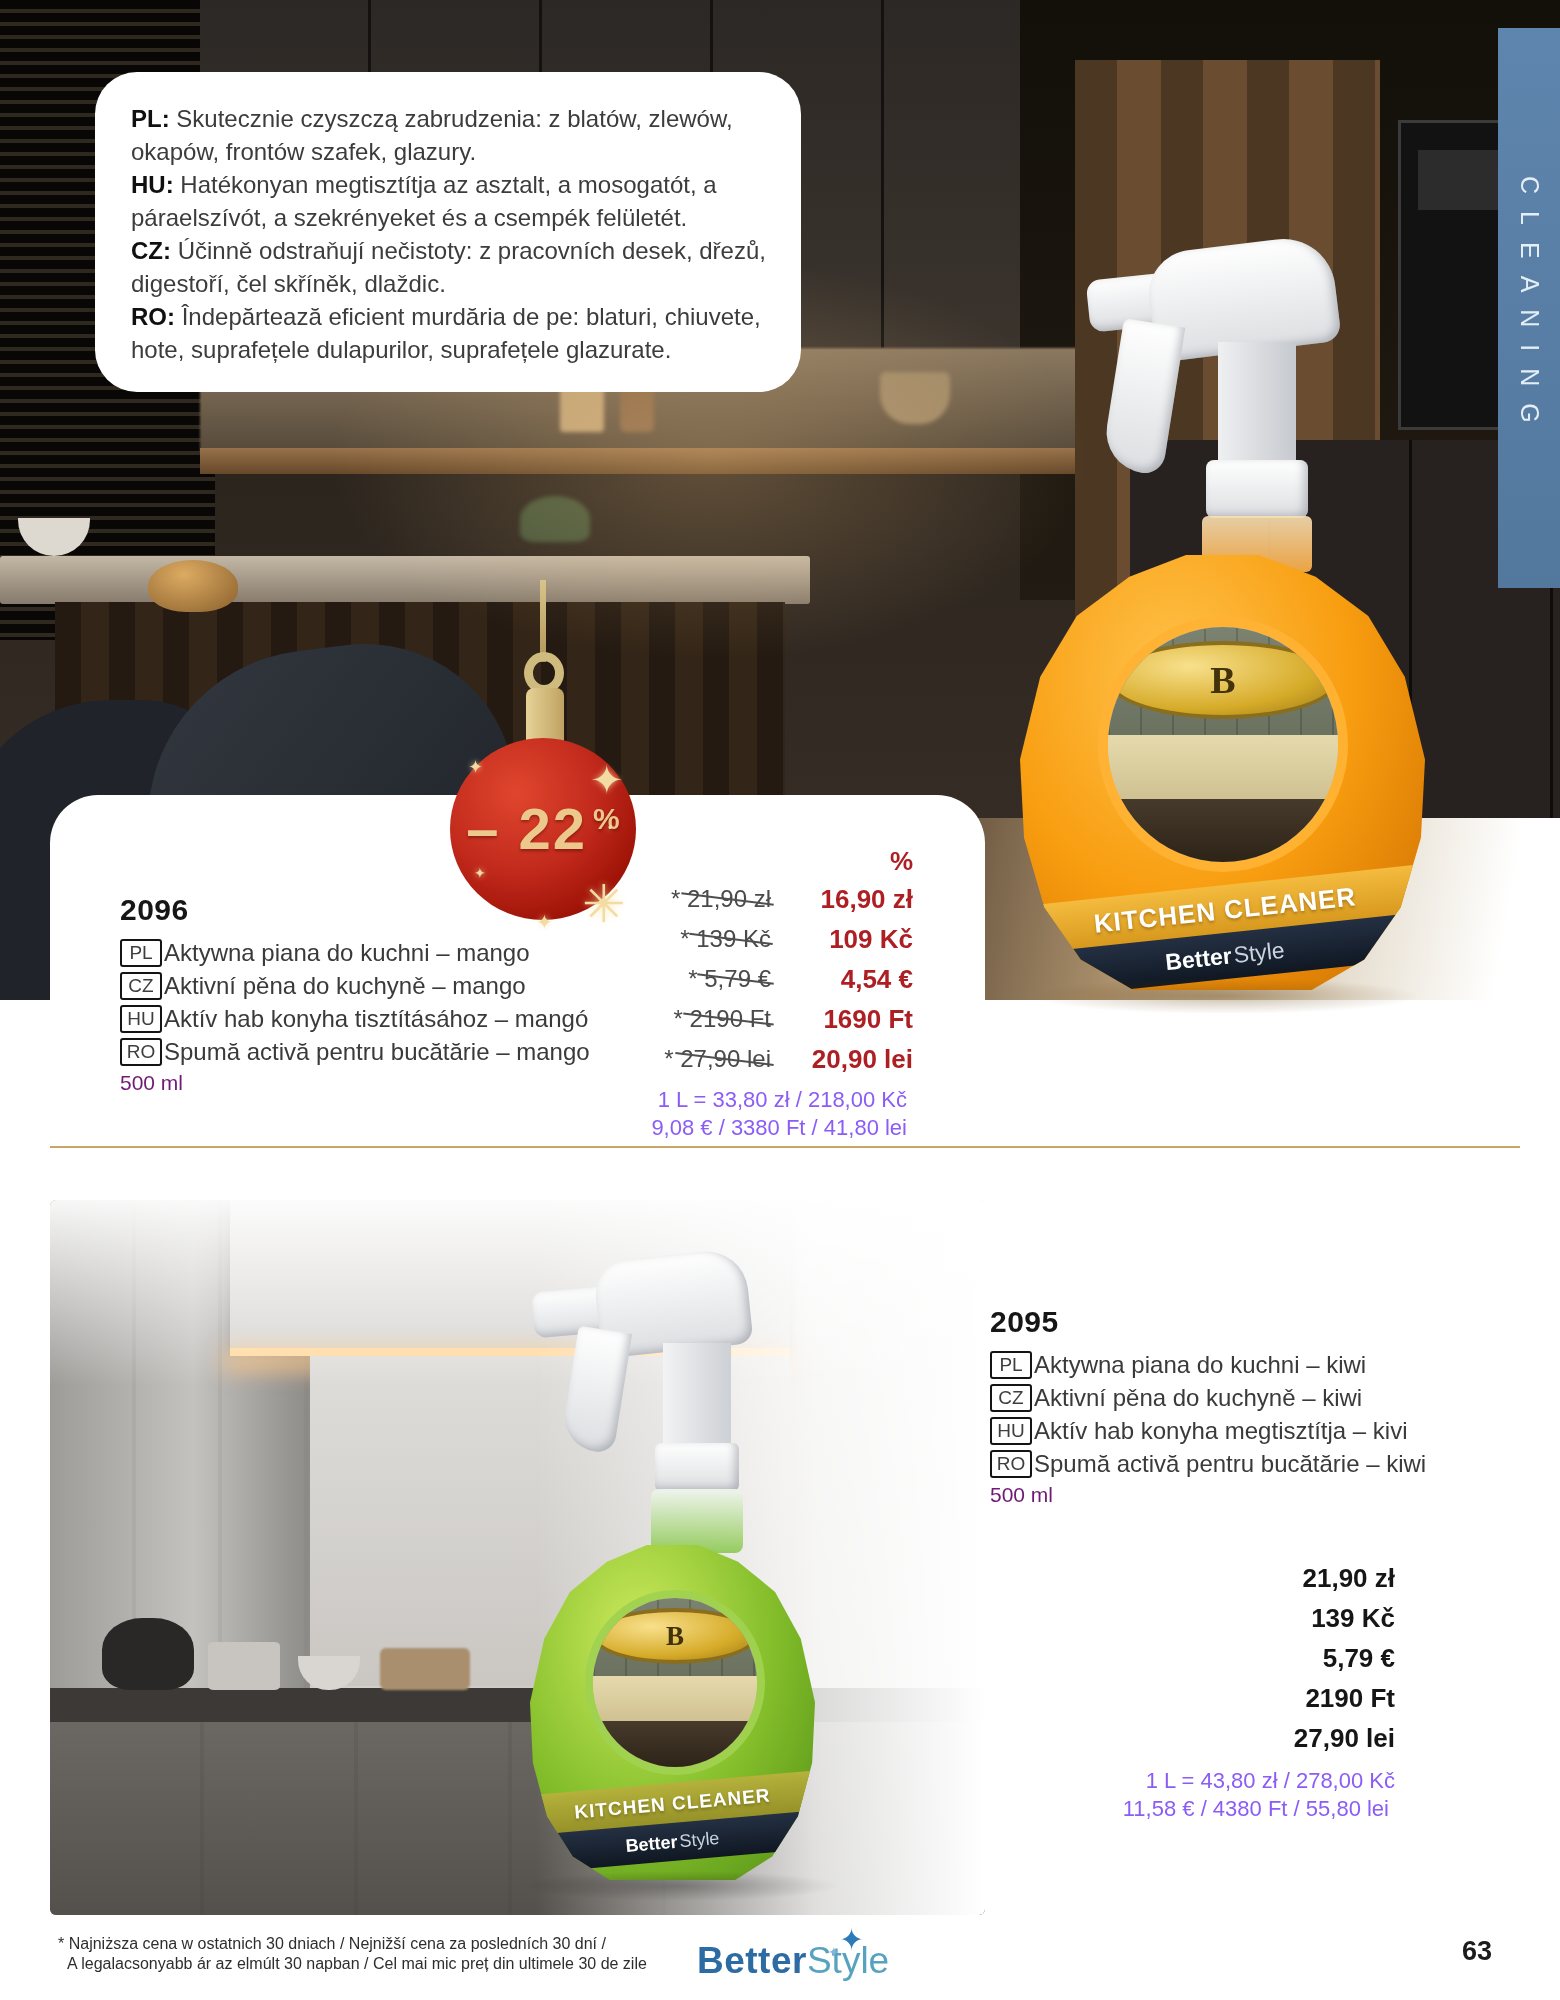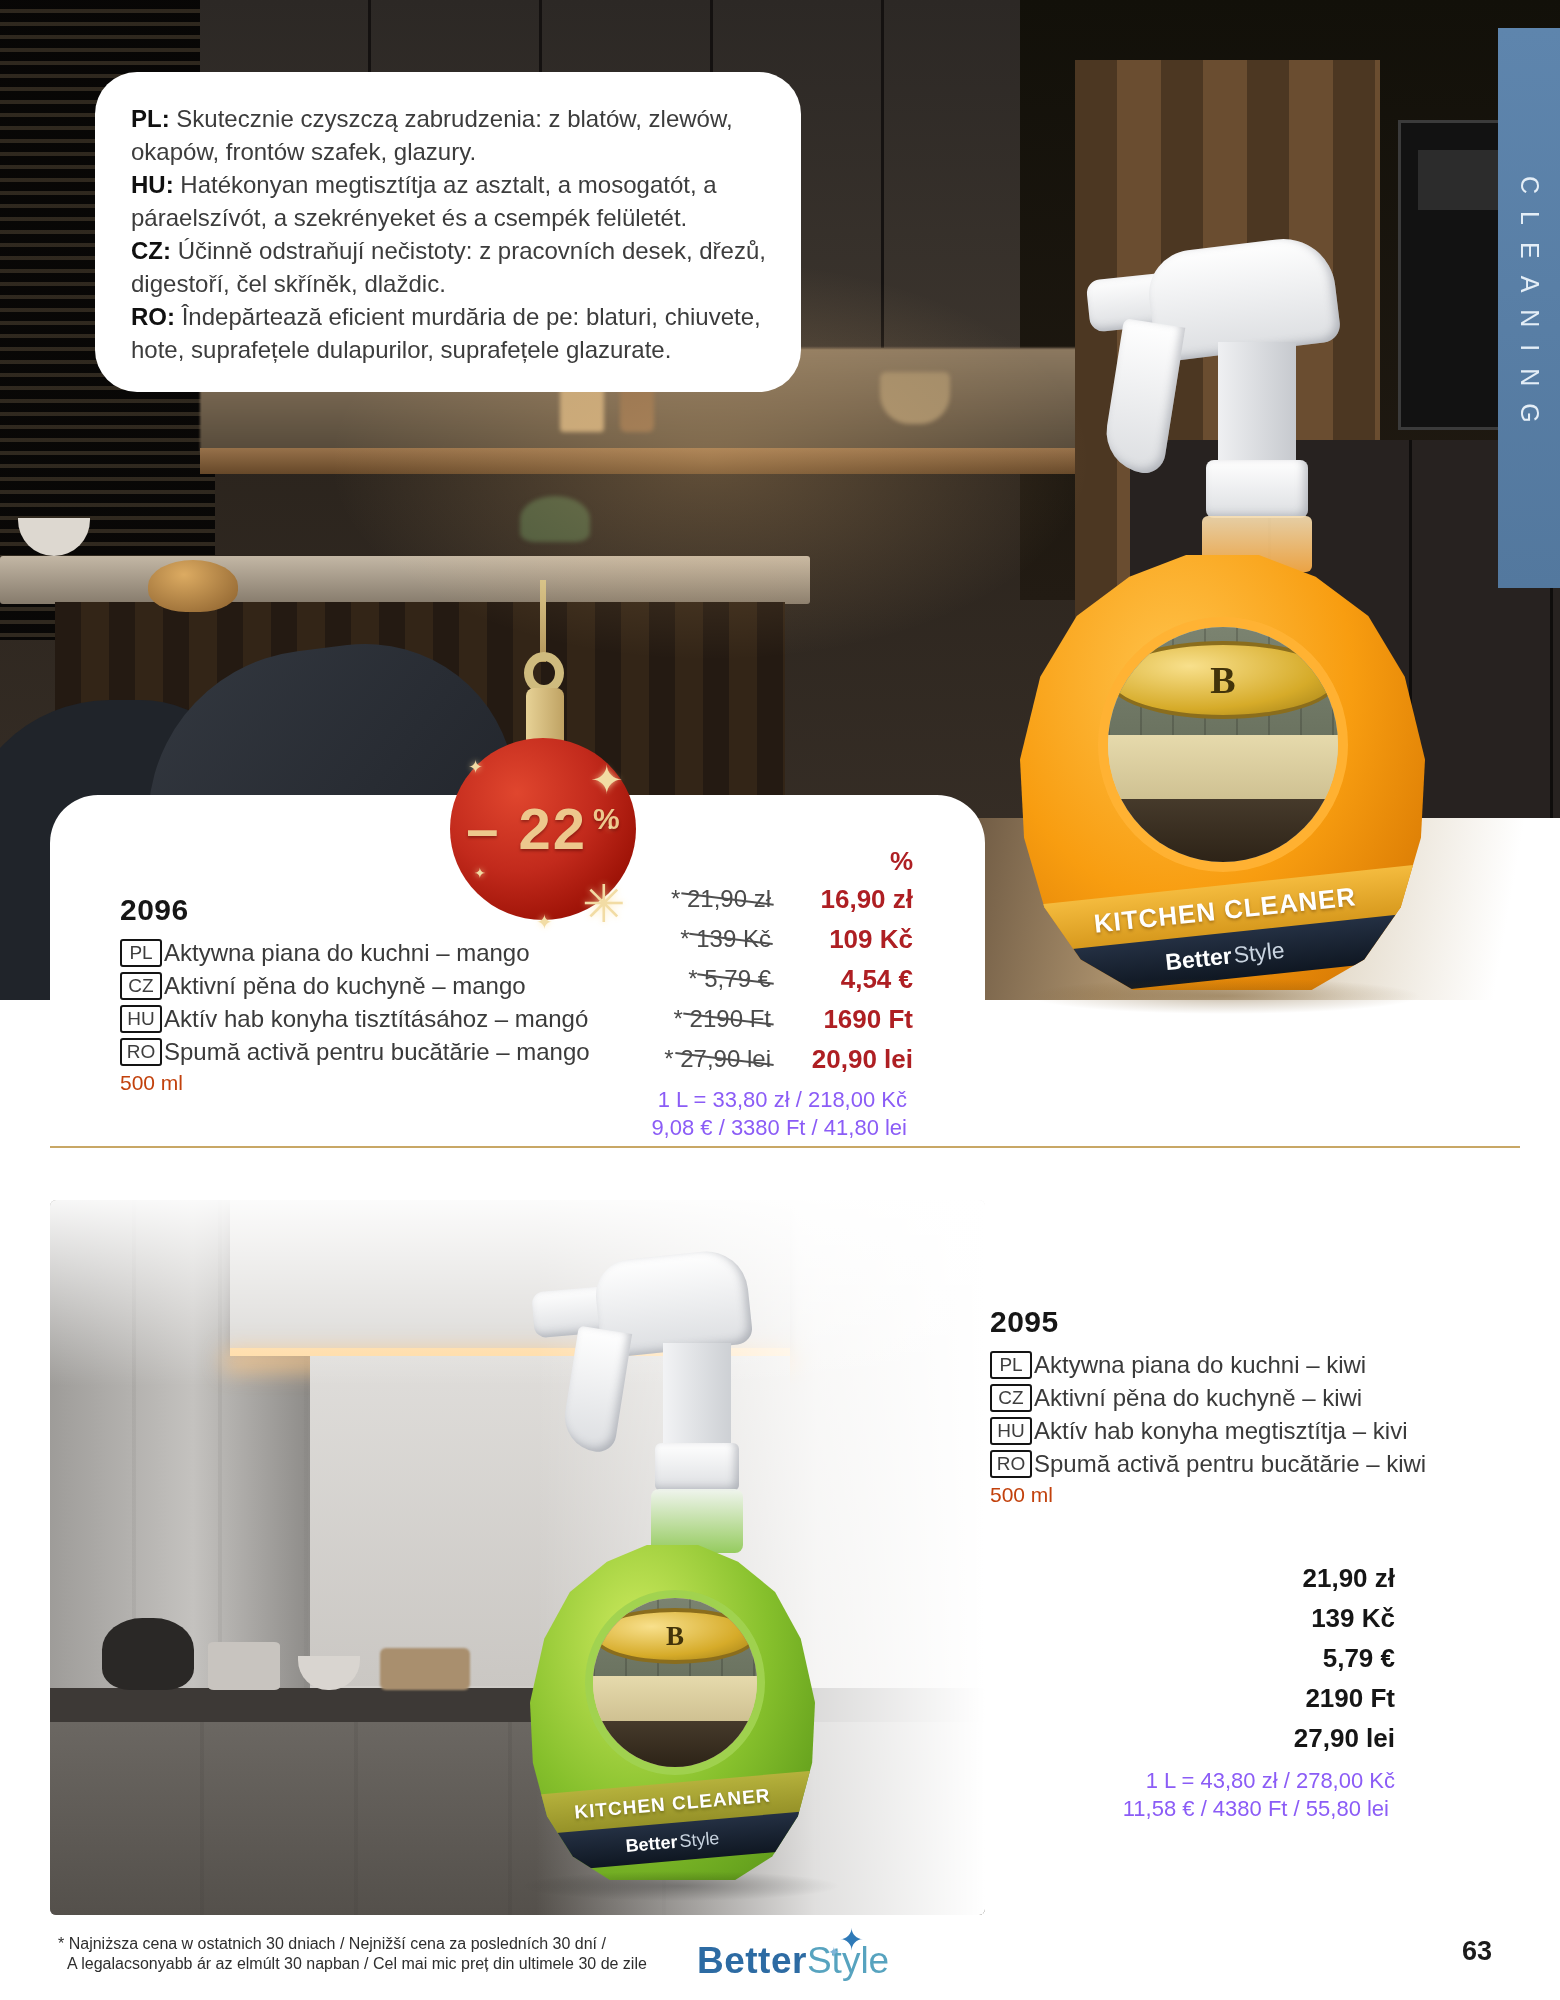--- a/index.html
+++ b/index.html
@@ -57,21 +57,21 @@
   .orn-text { display:flex; align-items:flex-start; color:#edc88d; }
   .orn-val { font-size:58px; font-weight:bold; letter-spacing:2px; line-height:1; text-shadow:0 2px 3px rgba(60,0,0,.4); }
   .orn-pct { font-size:30px; font-weight:bold; margin:2px 0 0 6px; text-shadow:0 2px 3px rgba(60,0,0,.4); }
   .spark { color:#f2dca4; line-height:1; text-shadow:0 0 6px rgba(255,230,170,.8); }
 
   
   .prod-code { font-size:30px; font-weight:bold; color:#161616; letter-spacing:.5px; }
   .name-row { display:flex; align-items:center; gap:2px; height:33px; }
   .lang-badge { width:42px; height:28px; border:2.5px solid #141414; border-radius:3px; display:flex; align-items:center; justify-content:center; font-size:19px; color:#3e3e3e; background:#fff; flex:0 0 auto; }
   .name-text { font-size:24px; color:#3a3a3a; white-space:nowrap; }
-  .volume { font-size:21px; color:#c2410c; margin-top:3px; }
+  .volume { font-size:21px; color:#701a75; margin-top:3px; }
 
   .block-2096 { left:120px; top:893px; z-index:5; }
   .block-2096 .prod-code { margin-bottom:9px; }
 
   
   .price-block { left:545px; top:843px; width:368px; z-index:5; }
   .pct-header { text-align:right; font-size:26px; font-weight:bold; color:#ae1f23; height:36px; line-height:36px; }
   .price-row { display:grid; grid-template-columns:1fr 142px; align-items:center; height:40px; }
   .old-price { justify-self:end; position:relative; font-size:24px; color:#4a4a4a; display:inline-block; }
   .old-price:after { content:""; position:absolute; left:10%; right:-3%; top:47%; border-top:2.5px solid #4f4f4f; transform:rotate(7deg); }

